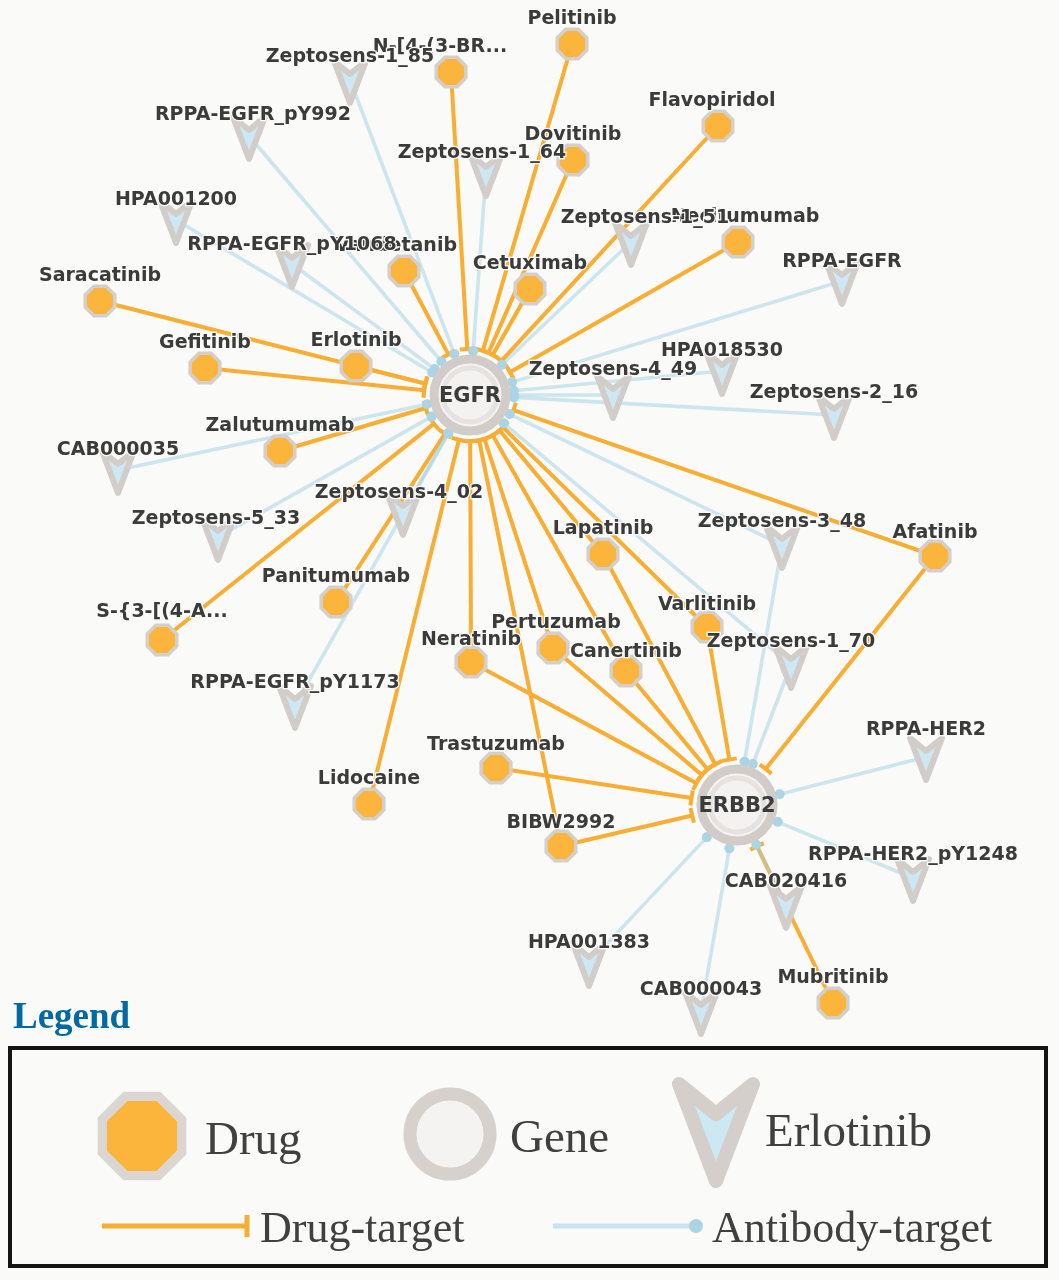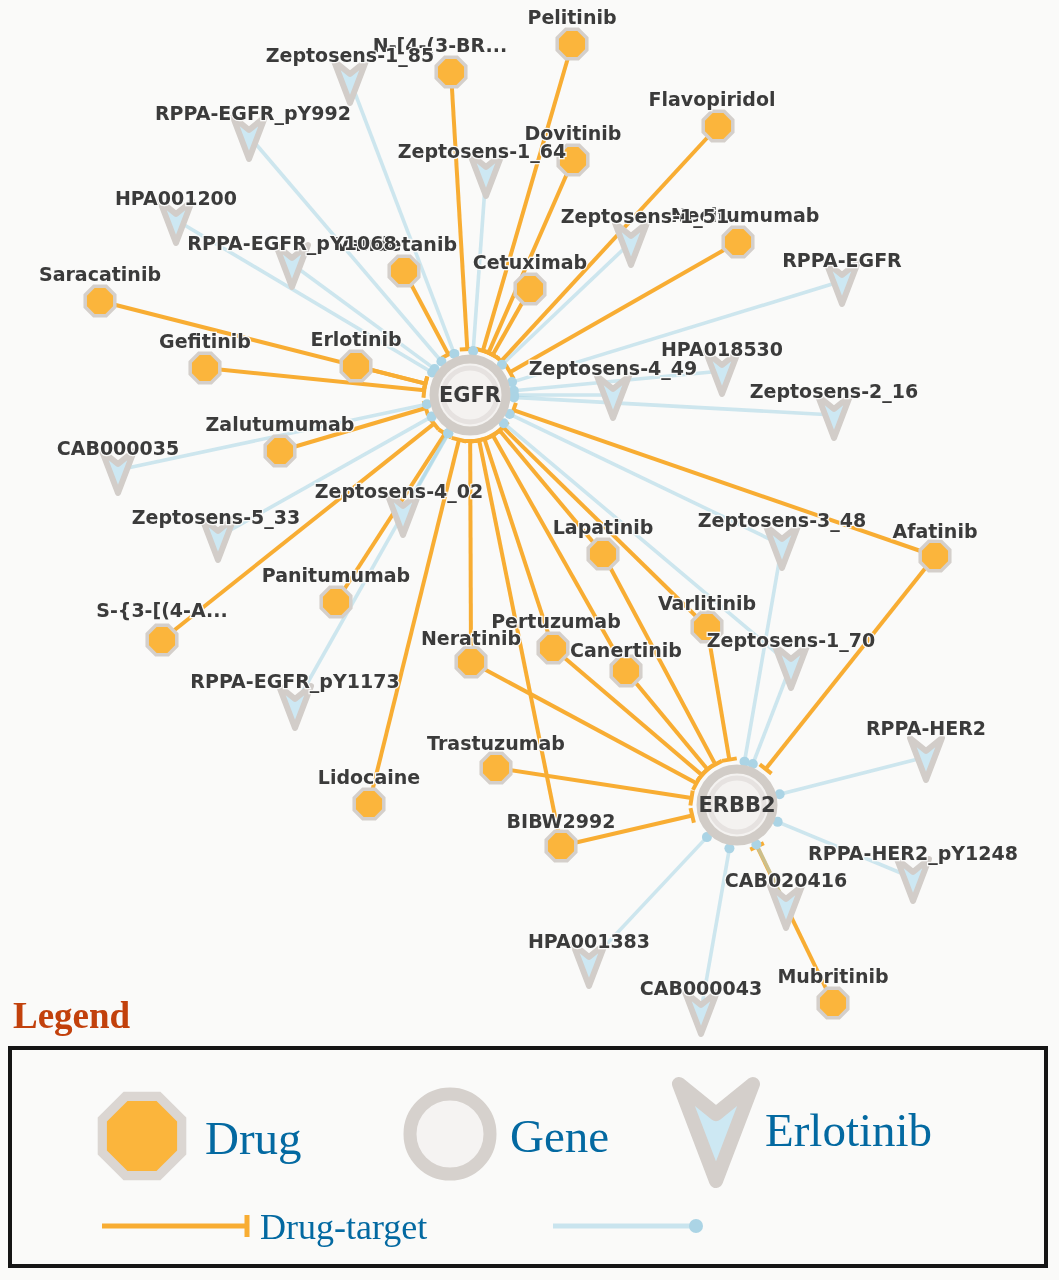--- a/index.html
+++ b/index.html
@@ -3,28 +3,28 @@
 <meta charset="utf-8">
 <style>
   html,body{margin:0;padding:0;background:#fafaf9;}
   .stage{position:relative;width:1059px;height:1280px;background:#fafaf9;overflow:hidden;
          font-family:"DejaVu Sans",sans-serif;}
   #graph-svg{position:absolute;left:0;top:0;}
   .node-label{font-family:"DejaVu Sans",sans-serif;font-weight:bold;font-size:19px;
               paint-order:stroke;stroke:#fafaf9;stroke-width:2.5px;}
   .gene-label{font-family:"DejaVu Sans",sans-serif;font-weight:bold;font-size:21px;}
   .legend-title{position:absolute;left:13px;top:994px;font-family:"Liberation Serif",serif;
-                font-weight:bold;font-size:37px;color:#c2410c;text-align:center;}
+                font-weight:bold;font-size:37px;color:#0369a1;text-align:center;}
   .legend-box{position:absolute;left:8px;top:1046px;width:1032px;height:214px;
               border:4px solid #151515;background:#fafaf9;}
   .legend-box svg{position:absolute;}
   .legend-label{position:absolute;transform:translateY(-50%);font-family:"Liberation Serif",serif;
-                color:#0369a1;white-space:nowrap;}
+                color:#404040;white-space:nowrap;}
   .row1{font-size:47px;}
-  .row2{font-size:36px;}
+  .row2{font-size:44px;}
 </style>
 </head>
 <body>
 
 <div class="stage">
   <svg id="graph-svg" width="1059" height="1280" viewBox="0 0 1059 1280">
       <line x1="572" y1="44" x2="482.8365006684289" y2="350.8273359351123" stroke="#f8ad33" stroke-width="4"></line>
       <line x1="475.6344358752407" y1="348.7344282174337" x2="490.03856546161717" y2="352.9202436527909" stroke="#f8ad33" stroke-width="4"></line>
       <line x1="451" y1="72" x2="467.2987869902324" y2="349.07937883395016" stroke="#f8ad33" stroke-width="4"></line>
       <line x1="459.8117291914199" y1="349.5197939985862" x2="474.78584478904486" y2="348.63896366931414" stroke="#f8ad33" stroke-width="4"></line>
@@ -248,14 +248,15 @@
     <svg width="170" height="30" style="left:85px;top:161px;">
       <line x1="5" y1="15" x2="150" y2="15" stroke="#f8ad33" stroke-width="5"></line>
       <line x1="150" y1="4" x2="150" y2="26" stroke="#f8ad33" stroke-width="5"></line>
     </svg>
     <span class="legend-label row2" style="left:248px;top:177px;">Drug-target</span>
 
     <svg width="170" height="30" style="left:536px;top:161px;">
       <line x1="5" y1="15" x2="145" y2="15" stroke="#c9e4ee" stroke-width="5"></line>
       <circle cx="148" cy="15" r="7" fill="#abd4e5"></circle>
     </svg>
+    <span class="legend-label row2" style="left:700px;top:177px;">Antibody-target</span>
   </div>
 </div>
 
 </body></html>

